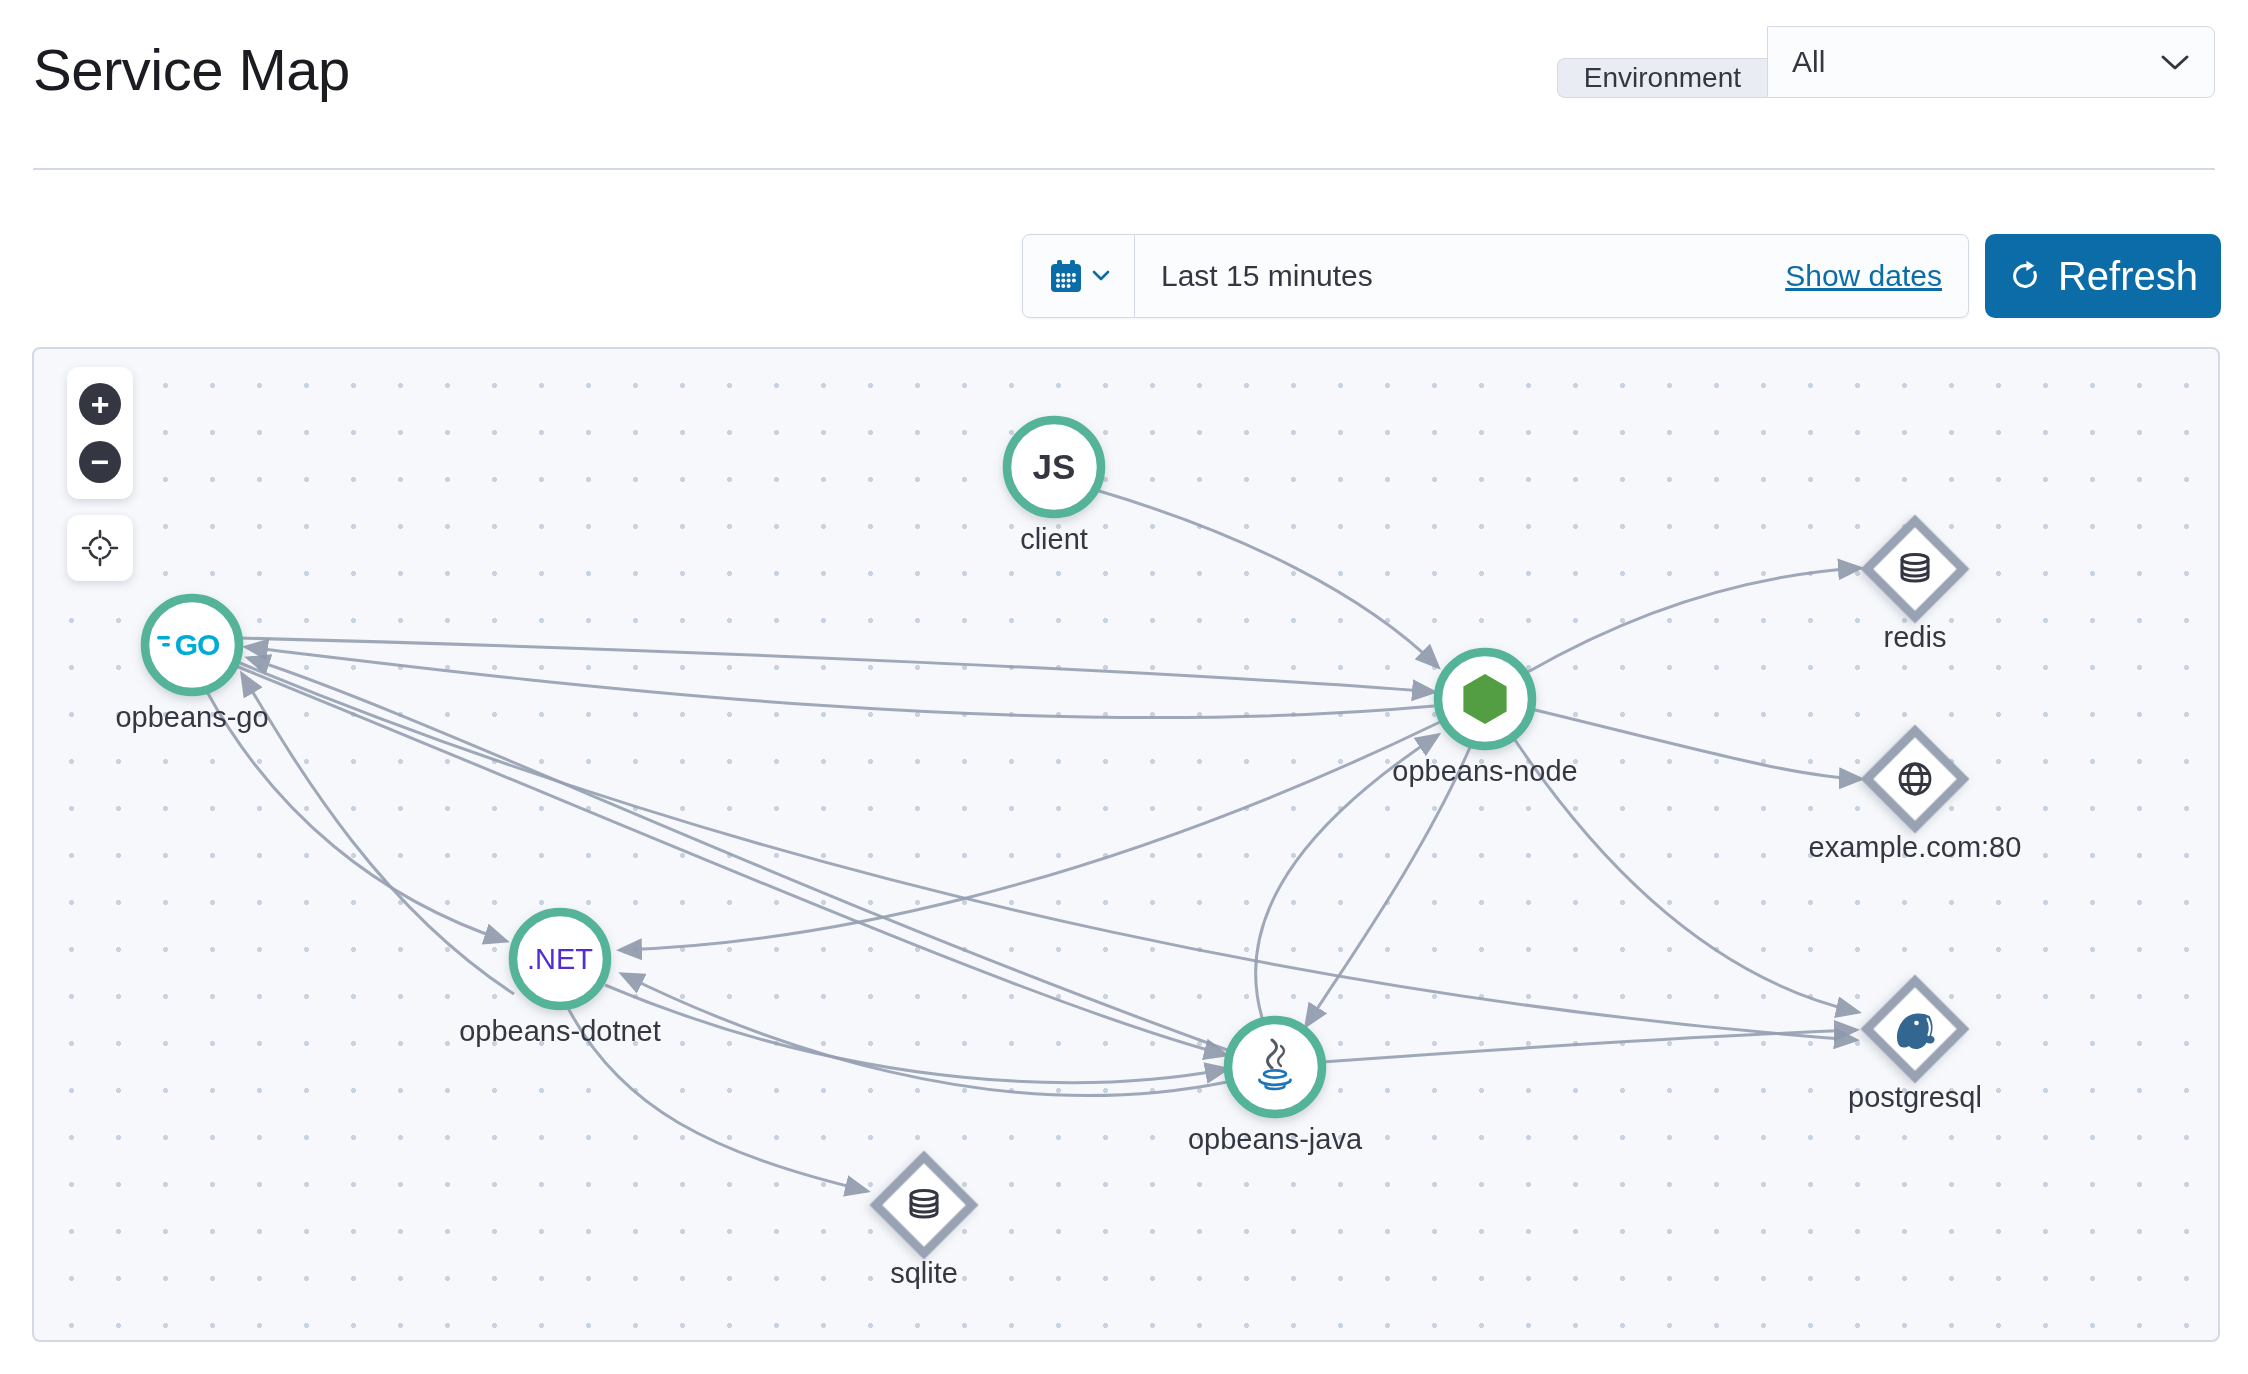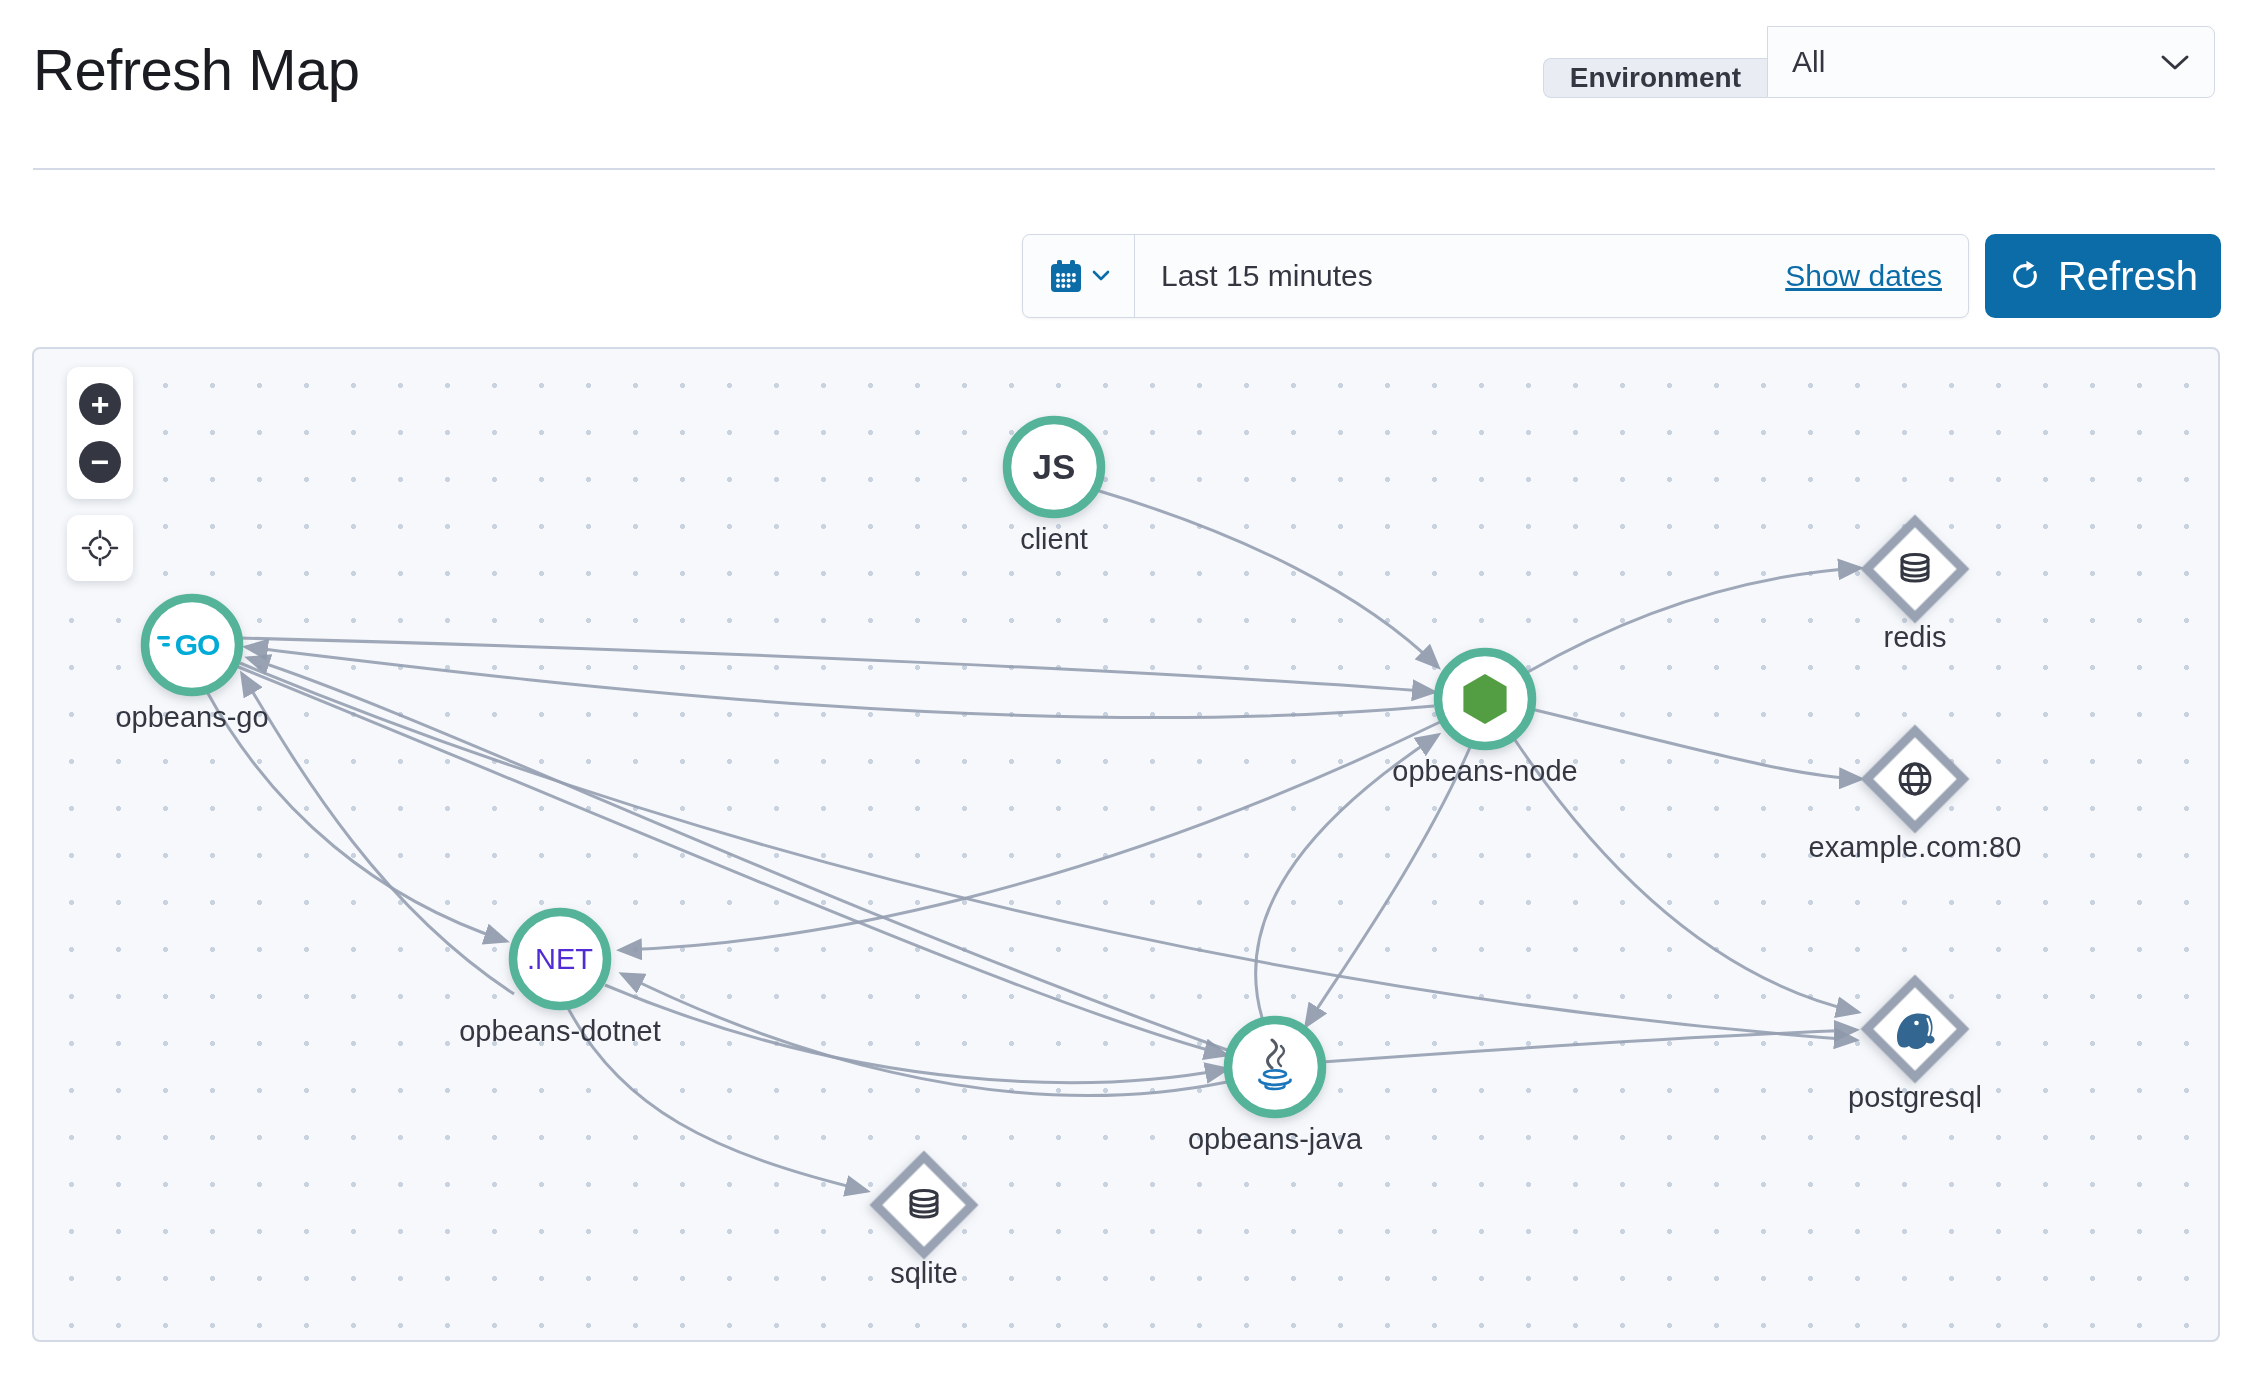--- a/index.html
+++ b/index.html
@@ -2,21 +2,21 @@
 <html><head>
 <meta charset="utf-8">
 <style>
   html,body{margin:0;padding:0;background:#fff;}
   body{width:2248px;height:1374px;position:relative;font-family:"Liberation Sans",sans-serif;color:#343741;overflow:hidden;}
 
   
   .page-title{position:absolute;left:33px;top:36px;font-size:58px;font-weight:400;letter-spacing:-.5px;color:#1a1c21;margin:0;}
   .env{position:absolute;right:33px;top:26px;height:72px;display:flex;align-items:stretch;border-radius:8px;}
   .env-label{background:#e9edf3;border:1px solid #d3dae6;border-right:none;border-radius:8px 0 0 8px;
-             display:flex;align-items:center;padding:0 26px;font-size:28px;font-weight:700;color:#343741;margin-top:32px;}
+             display:flex;align-items:center;padding:0 26px;font-size:28px;font-weight:400;color:#343741;margin-top:32px;}
   .env-value{background:#fbfcfd;border:1px solid #d3dae6;border-radius:0 8px 8px 0;width:398px;
              display:flex;align-items:center;justify-content:space-between;padding:16px 24px;font-size:30px;cursor:pointer;}
   .header-divider{position:absolute;left:33px;right:33px;top:168px;height:2px;background:#d3dae6;}
 
   
   .time-row{position:absolute;left:1022px;top:234px;display:flex;align-items:stretch;}
   .datepicker{width:945px;height:82px;background:#fbfcfd;border:1px solid #d3dae6;border-radius:8px;
               display:flex;align-items:center;box-shadow:0 1px 3px rgba(52,55,65,.06);}
   .quick-select{width:112px;height:100%;display:flex;align-items:center;justify-content:center;gap:8px;
                 border:none;border-right:1px solid #d3dae6;background:transparent;cursor:pointer;}
@@ -38,21 +38,21 @@
   .center-btn{position:absolute;left:33px;top:166px;width:66px;height:66px;background:#fff;border:none;border-radius:12px;
               box-shadow:0 3px 9px rgba(61,70,86,.18);display:flex;align-items:center;justify-content:center;cursor:pointer;}
 
   .edge{stroke:#96a0b2;stroke-width:3;fill:none;opacity:.9;}
   .node-label{font-family:"Liberation Sans",sans-serif;font-size:29px;fill:#343741;}
 </style>
 </head>
 <body>
 
 <header>
-  <h1 class="page-title">Refresh Map</h1>
+  <h1 class="page-title">Service Map</h1>
   <div class="env">
     <div class="env-label">Environment</div>
     <div class="env-value">
       <span>All</span>
       <svg width="30" height="18" viewBox="0 0 30 18">
         <path d="M3 4 L15 15 L27 4" fill="none" stroke="#343741" stroke-width="3" stroke-linecap="round" stroke-linejoin="round"></path>
       </svg>
     </div>
   </div>
 </header>

